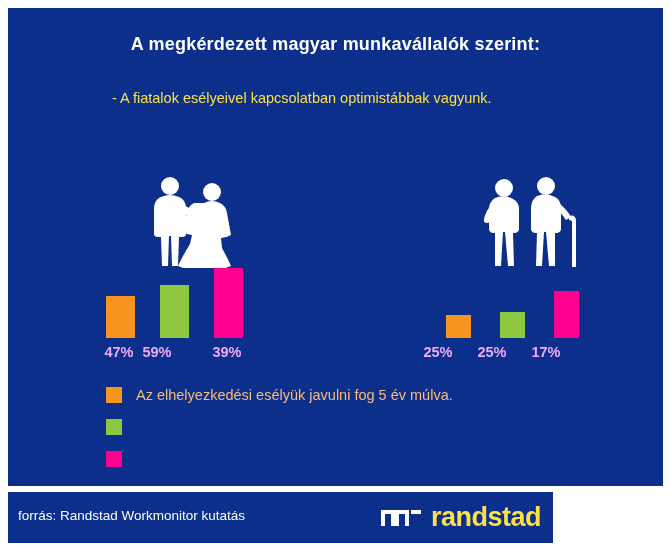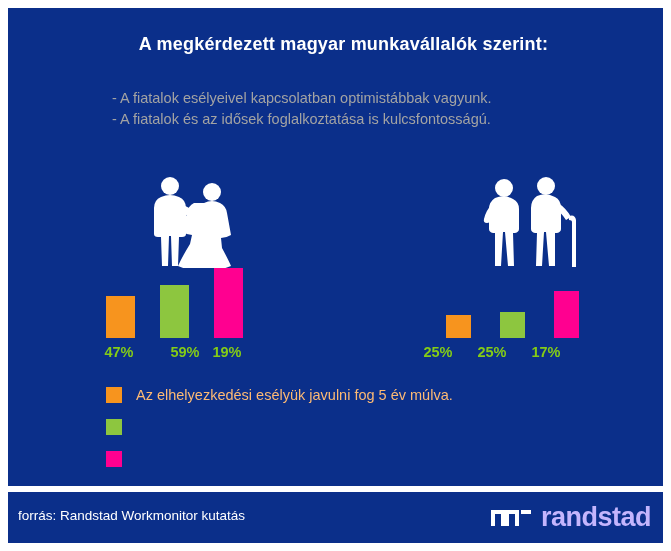--- a/index.html
+++ b/index.html
@@ -31,28 +31,27 @@
   .title {
     position: absolute;
     left: 0;
     top: 26px;
     width: 655px;
     text-align: center;
     color: #ffffff;
     font-size: 18px;
     font-weight: bold;
     letter-spacing: 0.2px;
-    padding-left: 8px;
   }
   .bullets {
     position: absolute;
     left: 104px;
     top: 80px;
     width: 470px;
-    color: #a3a3a3;
+    color: #fde047;
     font-size: 14.5px;
     line-height: 21px;
   }
   .bullets div {
     white-space: nowrap;
   }
   
   .figure-group {
     position: absolute;
   }
@@ -73,21 +72,21 @@
     position: absolute;
   }
   .bar-group-left { left: 90px; top: 240px; width: 170px; height: 90px; }
   .bar-group-right { left: 430px; top: 270px; width: 160px; height: 60px; }
   .bar {
     position: absolute;
     bottom: 0;
   }
   .labels {
     position: absolute;
-    color: #84cc16;
+    color: #f0abfc;
     font-size: 14.5px;
     font-weight: bold;
   }
   .labels span {
     position: absolute;
     text-align: center;
     width: 46px;
   }
   .lab-left { left: 88px; top: 336px; width: 180px; height: 20px; }
   .lab-right { left: 407px; top: 336px; width: 180px; height: 20px; }
@@ -113,21 +112,21 @@
   .legend-label {
     color: #fdba74;
     font-size: 14.5px;
     white-space: nowrap;
   }
   
   .footer {
     position: absolute;
     left: 8px;
     top: 492px;
-    width: 655px;
+    width: 545px;
     height: 51px;
     background: #0b2f8a;
     box-sizing: border-box;
   }
   .footer-source {
     position: absolute;
     left: 10px;
     top: 16px;
     color: #ffffff;
     font-size: 13.5px;
@@ -136,39 +135,38 @@
     position: absolute;
     right: 12px;
     top: 6px;
     display: flex;
     align-items: center;
   }
   .brand-mark {
     margin-right: 8px;
   }
   .brand-name {
-    color: #c4b5fd;
+    color: #fde047;
     font-size: 27px;
     font-weight: bold;
     letter-spacing: -0.5px;
     line-height: 38px;
   }
 </style>
 </head>
 <body>
 
 <div class="infographic">
 
   <div class="panel">
 
     <div class="title">A megkérdezett magyar munkavállalók szerint:</div>
 
     <div class="bullets">
       <div>- A fiatalok esélyeivel kapcsolatban optimistábbak vagyunk.</div>
-      <div>- A fiatalok és az idősek foglalkoztatása is kulcsfontosságú.</div>
     </div>
 
     <div class="figure-group figure-young">
       <svg width="130" height="92" viewBox="0 0 130 92" xmlns="http://www.w3.org/2000/svg">
         <g fill="#ffffff">
 
           <circle cx="36" cy="10" r="9"></circle>
           <path d="M27 21 q9 -4 18 0 q7 3 7 11 l0 26 q0 3 -4 3 l-3 0 l-1 29 l-6 0 l-1 -30 l-2 0 l-1 30 l-6 0 l-1 -29 l-3 0 q-4 0 -4 -3 l0 -26 q0 -8 7 -11 z"></path>
 
           <path d="M47 28 q11 5 18 10 q3 2 1 5 q-2 3 -5 1 q-7 -4 -14 -8 z"></path>
@@ -206,22 +204,22 @@
     </div>
 
     <div class="bars bar-group-right">
       <div class="bar" style="left:8px; width:25px; height:23px; background:#f7941e;"></div>
       <div class="bar" style="left:62px; width:25px; height:26px; background:#8dc63f;"></div>
       <div class="bar" style="left:116px; width:25px; height:47px; background:#ff0090;"></div>
     </div>
 
     <div class="labels lab-left">
       <span style="left:0px;">47%</span>
-      <span style="left:66px;">59%</span>
-      <span style="left:108px;">19%</span>
+      <span style="left:38px;">59%</span>
+      <span style="left:108px;">39%</span>
     </div>
     <div class="labels lab-right">
       <span style="left:0px;">25%</span>
       <span style="left:54px;">25%</span>
       <span style="left:108px;">17%</span>
     </div>
 
     <div class="legend">
       <div class="legend-row">
         <div class="legend-swatch" style="background:#f7941e;"></div>

